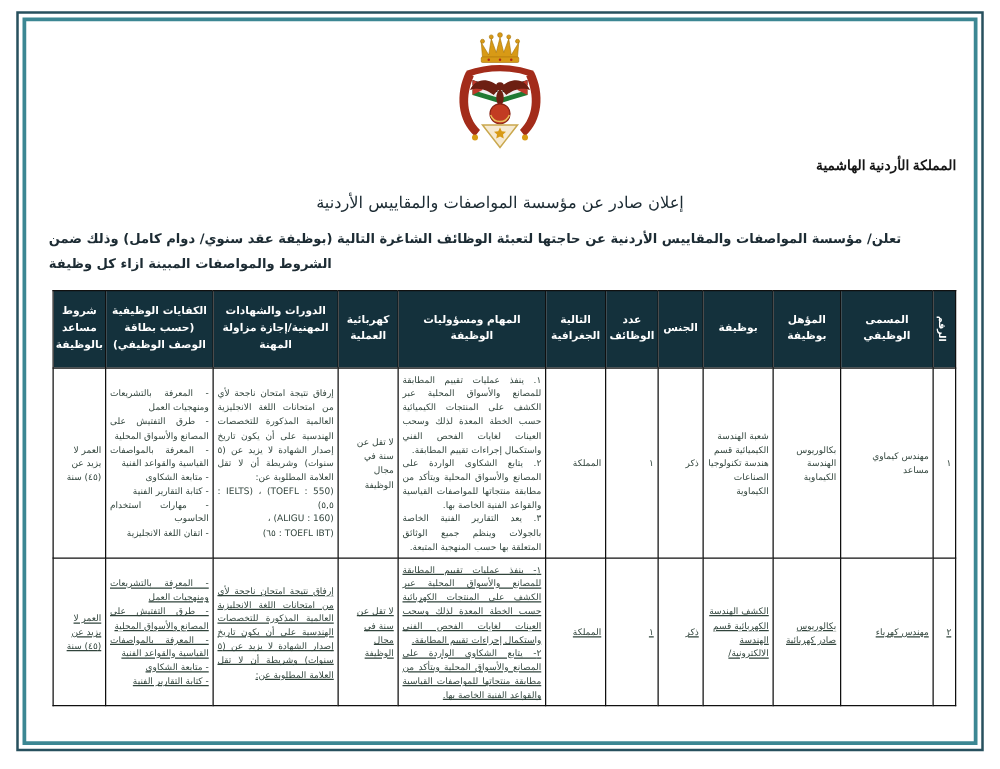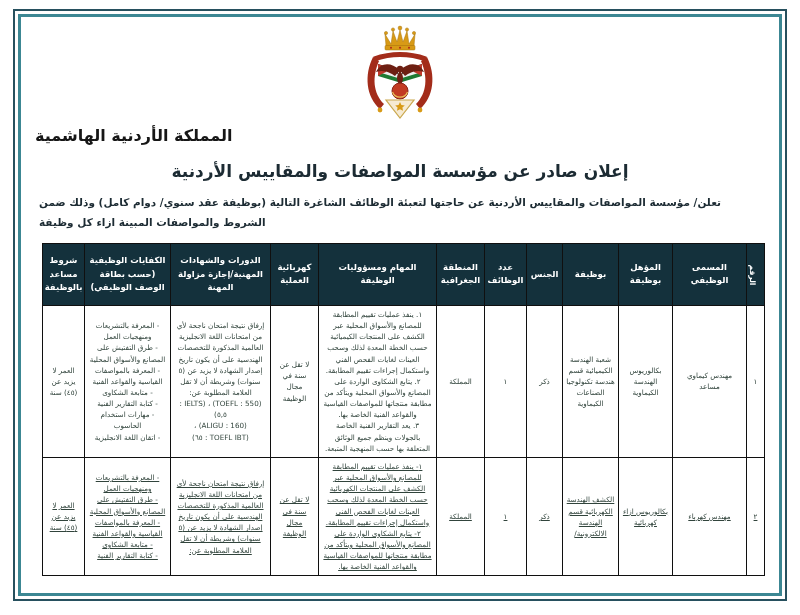--- a/index.html
+++ b/index.html
@@ -10,25 +10,25 @@
     border:2px solid #27505e; padding:3px;
   }
   .frame-inner {
     width:100%; height:100%;
     border:3px solid #3c8793;
     padding:6px 14px 10px 14px;
     overflow:hidden;
   }
   .emblem-wrap { text-align:center; margin-top:2px; }
   .kingdom-name {
-    text-align:left; font-weight:bold; font-size:16px; color:#161616;
-    letter-spacing:0.5px; margin-top:1px;
+    text-align:right; font-weight:bold; font-size:11px; color:#161616;
+    letter-spacing:0.5px; margin-top:1px;font-family:Liberation Serif, serif;
   }
   .doc-title {
-    text-align:center; font-weight:bold; font-size:17px; color:#1c2b33;
+    text-align:center; font-weight:normal; font-size:13px; color:#1c2b33;
     margin-top:16px;
   }
   .doc-intro {
     text-align:left; font-weight:bold; font-size:10.5px; color:#1c2b33;
     margin-top:12px; line-height:1.9; padding:0 4px;
   }
   table.jobs {
     border-collapse:collapse; table-layout:fixed; width:722px;
     margin-top:10px;
   }
@@ -37,21 +37,21 @@
     vertical-align:middle;
     overflow:hidden;
   }
   table.jobs thead th {
     background:#14313c; color:#ffffff;
     font-size:8.5px; font-weight:bold;
     height:62px; text-align:center; line-height:1.6; padding:1px;
   }
   table.jobs td {
     font-size:7.2px; color:#31443c; line-height:1.55;
-    padding:3px 3px; text-align:center; white-space:pre-line;
+    padding:3px 3px; white-space:pre-line;
   }
   tr.row-1 td { height:136px; }
   tr.row-2 td { height:96px;text-decoration:underline; }
   td.cell-tasks, td.cell-certs, td.cell-comp {
     text-align:justify; vertical-align:top; padding-top:6px;
   }
   .rot { display:inline-block; transform:rotate(90deg); white-space:nowrap; font-size:7.5px; }
 </style>
 </head>
 <body>
@@ -129,21 +129,21 @@
           <col style="width:42px">
       </colgroup>
       <thead>
         <tr>
           <th><span class="rot">الرقم</span></th>
           <th>المسمى الوظيفي</th>
           <th>المؤهل بوظيفة</th>
           <th>بوظيفة</th>
           <th>الجنس</th>
           <th>عدد الوظائف</th>
-          <th>المنطقة الجغرافية</th>
+          <th>التالية الجغرافية</th>
           <th>المهام ومسؤوليات الوظيفة</th>
           <th>كهربائية العملية</th>
           <th>الدورات والشهادات المهنية/إجازة مزاولة المهنة</th>
           <th>الكفايات الوظيفية (حسب بطاقة الوصف الوظيفي)</th>
           <th>شروط مساعد بالوظيفة</th>
         </tr>
       </thead>
       <tbody>
         <tr class="row-1">
           <td>١</td>
@@ -166,21 +166,21 @@
 - المعرفة بالمواصفات القياسية والقواعد الفنية
 - متابعة الشكاوى
 - كتابة التقارير الفنية
 - مهارات استخدام الحاسوب
 - اتقان اللغة الانجليزية</td>
           <td>العمر لا يزيد عن (٤٥) سنة</td>
         </tr>
         <tr class="row-2">
           <td>٢</td>
           <td>مهندس كهرباء</td>
-          <td>بكالوريوس ازاء كهربائية</td>
+          <td>بكالوريوس صادر كهربائية</td>
           <td>الكشف الهندسة الكهربائية قسم الهندسة الالكترونية/</td>
           <td>ذكر</td>
           <td>١</td>
           <td>المملكة</td>
           <td class="cell-tasks">١- ينفذ عمليات تقييم المطابقة للمصانع والأسواق المحلية عبر الكشف على المنتجات الكهربائية حسب الخطة المعدة لذلك وسحب العينات لغايات الفحص الفني واستكمال إجراءات تقييم المطابقة.
 ٢- يتابع الشكاوى الواردة على المصانع والأسواق المحلية ويتأكد من مطابقة منتجاتها للمواصفات القياسية والقواعد الفنية الخاصة بها.</td>
           <td>لا تقل عن سنة في مجال الوظيفة</td>
           <td class="cell-certs">إرفاق نتيجة امتحان ناجحة لأي من امتحانات اللغة الانجليزية العالمية المذكورة للتخصصات الهندسية على أن يكون تاريخ إصدار الشهادة لا يزيد عن (٥ سنوات) وشريطة أن لا تقل العلامة المطلوبة عن:</td>
           <td class="cell-comp">- المعرفة بالتشريعات ومنهجيات العمل
 - طرق التفتيش على المصانع والأسواق المحلية

